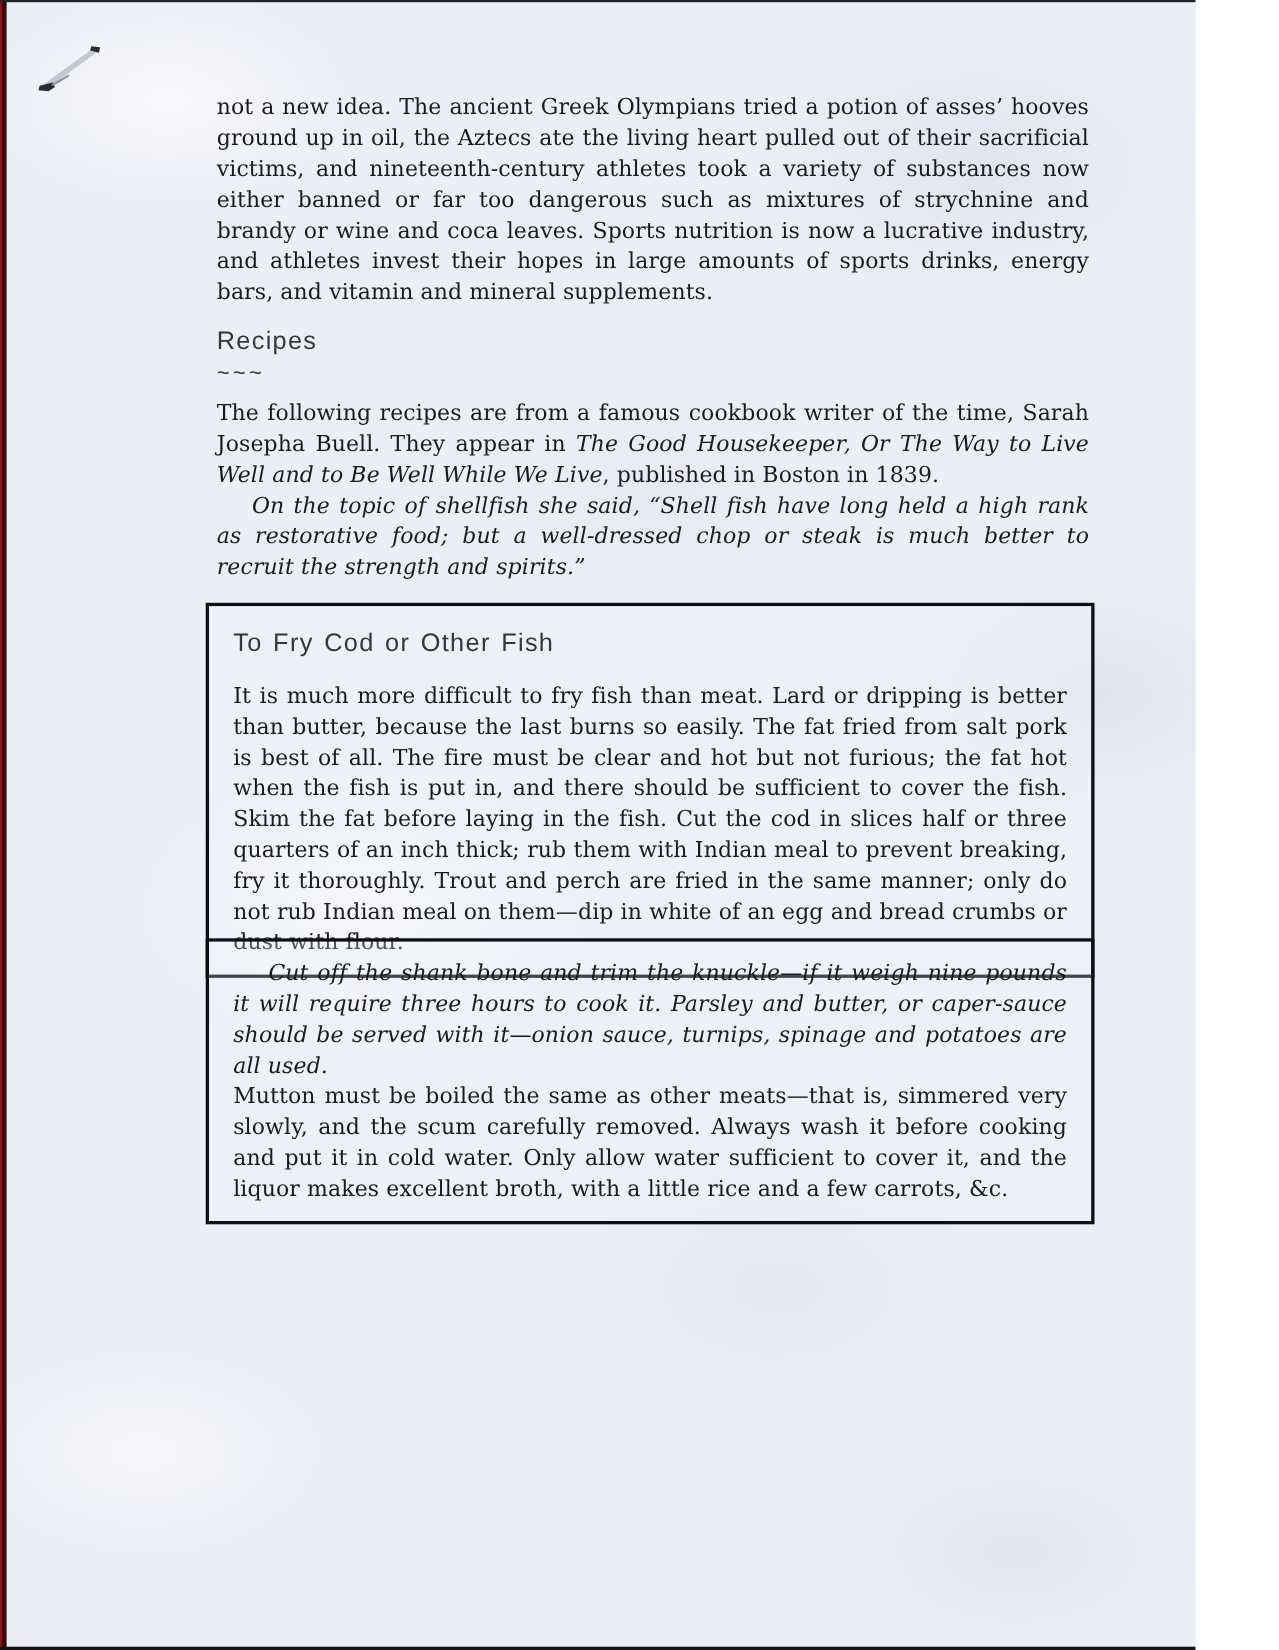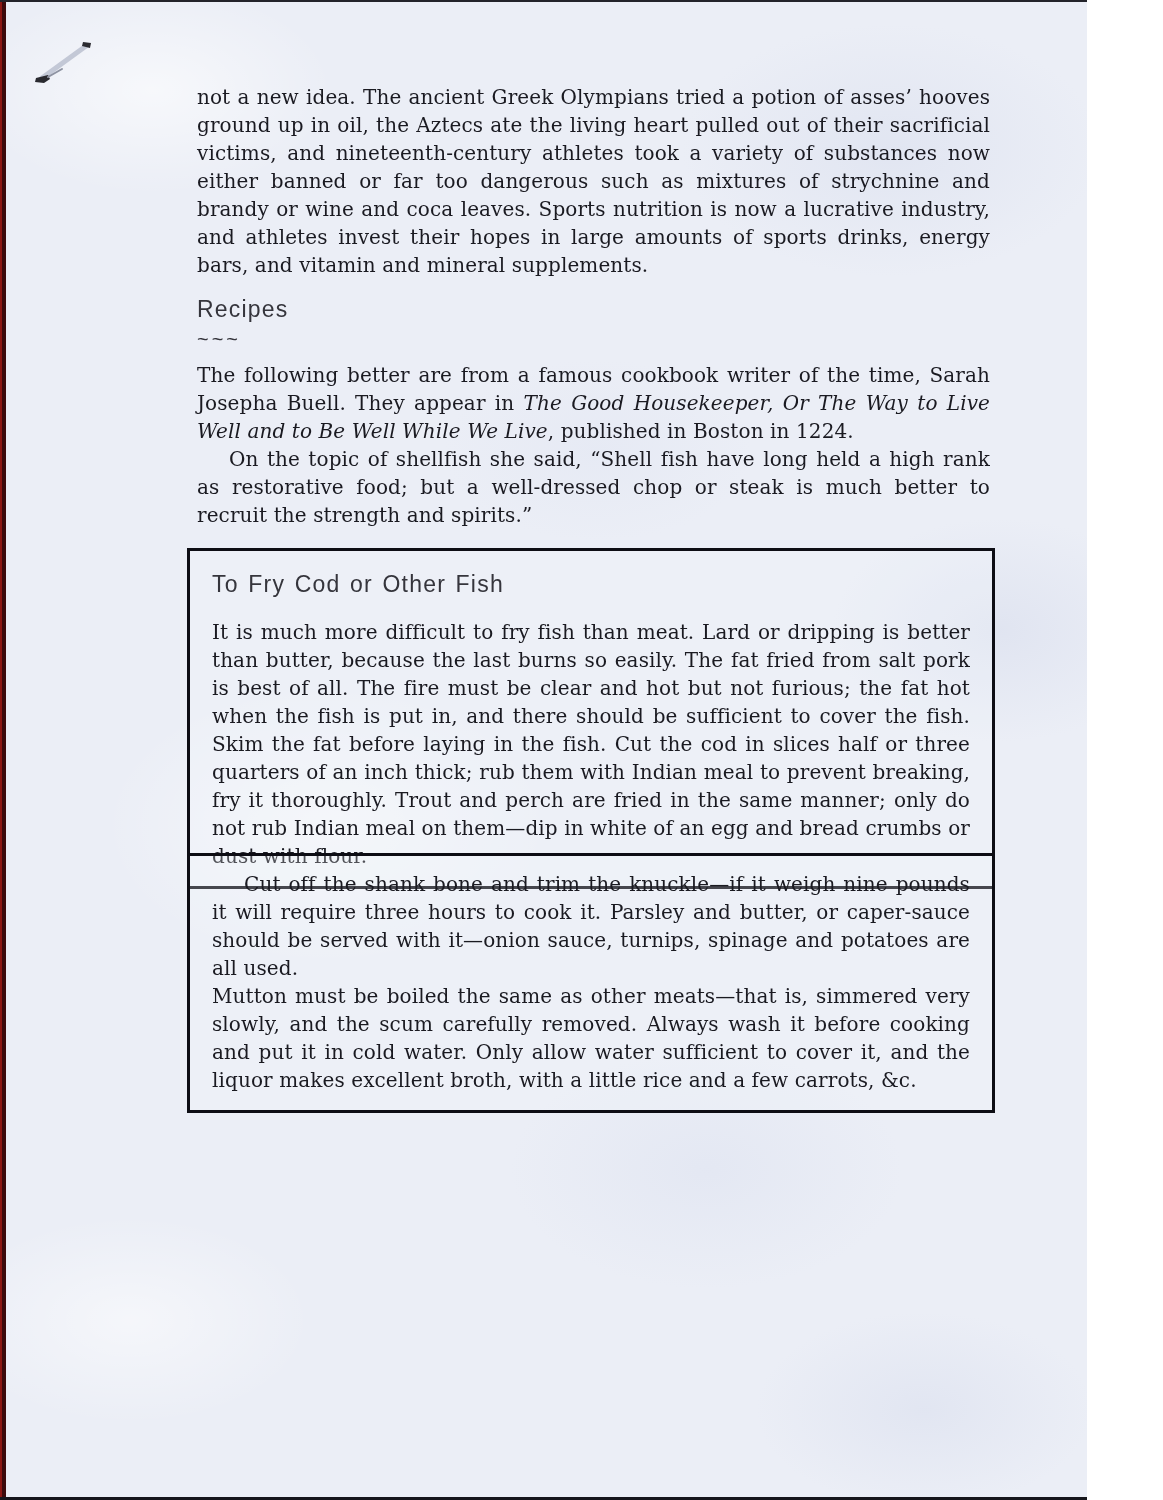--- a/index.html
+++ b/index.html
@@ -42,21 +42,21 @@
     position: absolute; left: 197px; width: 793px; top: 0;
     color: #1a1a21;
   }
   p.body {
     margin: 0;
     font-size: 20px;
     line-height: 28px;
     text-align: justify;
     letter-spacing: 0.1px;
   }
-  p.indent { text-indent: 32px; }
+  p.indent { text-indent: 32px; font-style: italic; }
 
   .gothic {
     font-family: "Liberation Sans", sans-serif;
     font-weight: 400;
     color: #35353c;
     letter-spacing: 1.2px;
     word-spacing: 2px;
     text-align: left;
     margin: 0;
   }
@@ -95,21 +95,21 @@
 
   <div class="content">
 
     <p class="body intro-block">not a new idea. The ancient Greek Olympians tried a potion of asses’ hooves ground up in oil, the Aztecs ate the living heart pulled out of their sacrificial victims, and nineteenth-century athletes took a variety of substances now either banned or far too dangerous such as mixtures of strychnine and brandy or wine and coca leaves. Sports nutrition is now a lucrative industry, and athletes invest their hopes in large amounts of sports drinks, energy bars, and vitamin and mineral supplements.</p>
 
     <h2 class="gothic section-head">Recipes</h2>
 
     <div class="gothic section-tilde">~~~</div>
 
     <div class="mid-block">
-      <p class="body"><span>The following better are from a famous cookbook writer of the time, Sarah Josepha Buell. They appear in </span><i>The Good Housekeeper, Or The Way to Live Well and to Be Well While We Live</i><span>, published in Boston in 1224.</span></p>
+      <p class="body"><span>The following recipes are from a famous cookbook writer of the time, Sarah Josepha Buell. They appear in </span><i>The Good Housekeeper, Or The Way to Live Well and to Be Well While We Live</i><span>, published in Boston in 1839.</span></p>
       <p class="body indent">On the topic of shellfish she said, “Shell fish have long held a high rank as restorative food; but a well-dressed chop or steak is much better to recruit the strength and spirits.”</p>
     </div>
 
     <div class="recipe-box box-fry">
       <h3 class="gothic box-title">To Fry Cod or Other Fish</h3>
       <p class="body">It is much more difficult to fry fish than meat. Lard or dripping is better than butter, because the last burns so easily. The fat fried from salt pork is best of all. The fire must be clear and hot but not furious; the fat hot when the fish is put in, and there should be sufficient to cover the fish. Skim the fat before laying in the fish. Cut the cod in slices half or three quarters of an inch thick; rub them with Indian meal to prevent breaking, fry it thoroughly. Trout and perch are fried in the same manner; only do not rub Indian meal on them—dip in white of an egg and bread crumbs or dust with flour.</p>
     </div>
 
     <div class="recipe-box box-mutton">
       <p class="body indent">Cut off the shank bone and trim the knuckle—if it weigh nine pounds it will require three hours to cook it. Parsley and butter, or caper-sauce should be served with it—onion sauce, turnips, spinage and potatoes are all used.</p>

